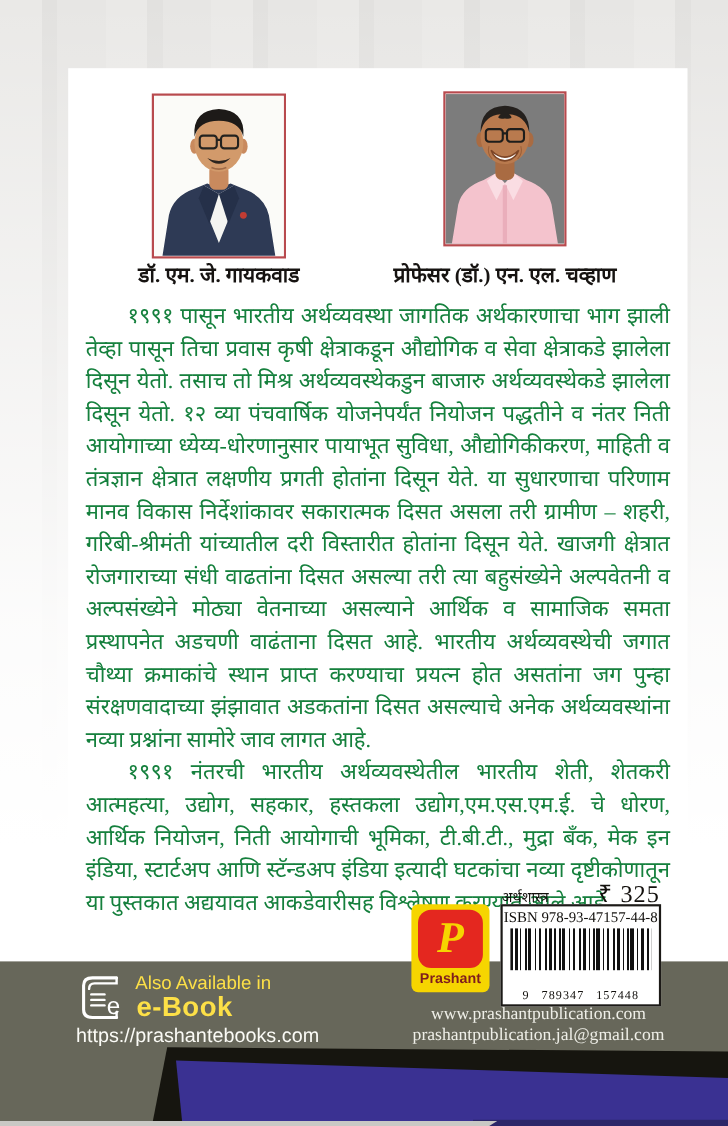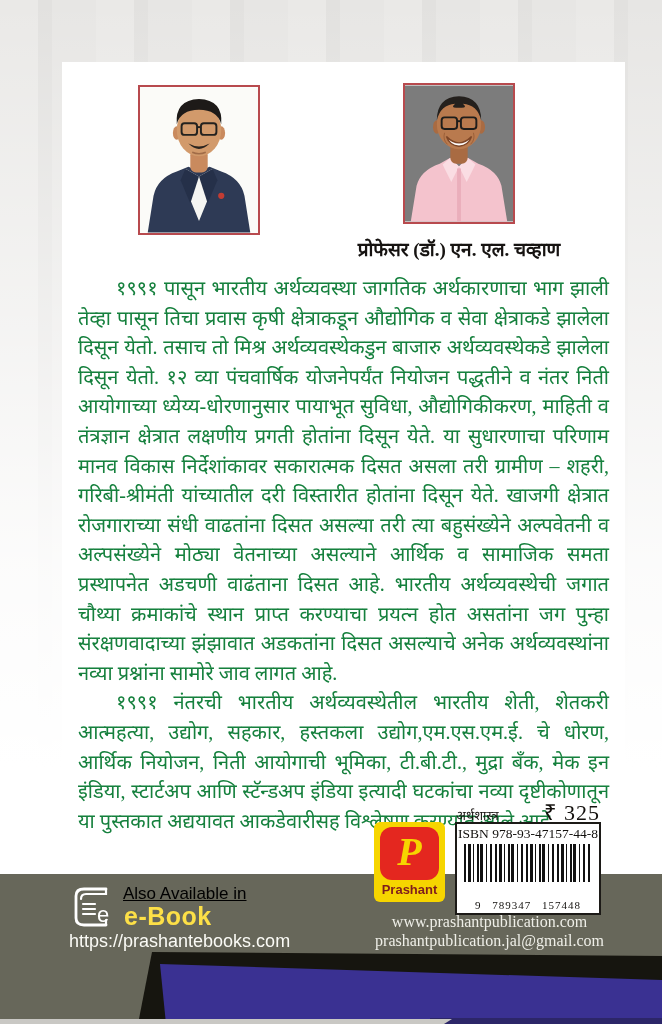--- a/index.html
+++ b/index.html
@@ -50,21 +50,21 @@
     background:repeating-linear-gradient(90deg,
       #111 0 2px,#fff 2px 4px,#111 4px 7px,#fff 7px 9px,#111 9px 10px,#fff 10px 13px,
       #111 13px 15px,#fff 15px 16px,#111 16px 19px,#fff 19px 22px,#111 22px 23px,#fff 23px 26px,
       #111 26px 28px,#fff 28px 31px);}
   .barcode-digits{font-size:11px;color:#12100d;word-spacing:7px;margin-top:17px;letter-spacing:1px;}
 
   
   .band{position:absolute;left:0;top:874px;width:662px;height:150px;background:#67675a;}
   .band .ebook-icon{position:absolute;left:68px;top:8px;}
   .avail{position:absolute;left:123px;top:10px;font-family:"Liberation Sans",sans-serif;
-    font-size:17px;color:#000000;text-decoration:underline;}
+    font-size:17px;color:#fde047;}
   .ebook{position:absolute;left:124px;top:28px;font-family:"Liberation Sans",sans-serif;
     font-weight:bold;font-size:25px;color:#fde047;letter-spacing:.5px;}
   .ebook-url{position:absolute;left:69px;top:57px;font-family:"Liberation Sans",sans-serif;
     font-size:18px;color:#fbfbf6;}
   .contact{position:absolute;right:58px;top:38px;text-align:center;color:#efefe8;
     font-size:16px;line-height:19px;}
   .shapes{position:absolute;left:0;top:76px;}
 </style>
 </head>
 <body>
@@ -86,20 +86,21 @@
         <ellipse cx="61" cy="44" rx="23" ry="27" fill="#d29a6b"></ellipse>
         <path d="M38,38 Q36,13 61,12 Q86,13 84,38 Q80,23 61,23 Q42,23 38,38 Z" fill="#1d1a18"></path>
         <rect x="43" y="37" width="16" height="12" rx="3" fill="none" stroke="#23221f" stroke-width="2"></rect>
         <rect x="63" y="37" width="16" height="12" rx="3" fill="none" stroke="#23221f" stroke-width="2"></rect>
         <line x1="59" y1="41" x2="63" y2="41" stroke="#23221f" stroke-width="2"></line>
         <path d="M50,58 Q61,64 72,58 Q61,69 50,58 Z" fill="#2a241f"></path>
         <path d="M54,67 Q61,70 68,67" stroke="#a06b47" stroke-width="1.5" fill="none"></path>
         <circle cx="84" cy="112" r="3.2" fill="#c23c33"></circle>
       </svg>
     </figure>
+    <div class="author-name name-left">डॉ. एम. जे. गायकवाड</div>
 
     <figure class="photo photo-right" style="margin:0;">
       <svg viewBox="0 0 112 141">
         <rect width="112" height="141" fill="#7c7c7c"></rect>
         <path d="M6,141 L12,104 Q16,88 36,81 L47,75 L56,84 L65,75 L76,81 Q96,88 100,104 L106,141 Z" fill="#f4c3cd"></path>
         <path d="M47,75 L56,84 L48,100 L39,82 Z" fill="#fadde3"></path>
         <path d="M65,75 L56,84 L64,100 L73,82 Z" fill="#fadde3"></path>
         <rect x="54" y="86" width="4" height="55" fill="#eaaebb"></rect>
         <rect x="47" y="58" width="18" height="23" rx="6" fill="#a96b42"></rect>
         <ellipse cx="33" cy="43" rx="4" ry="7" fill="#a96b42"></ellipse>

